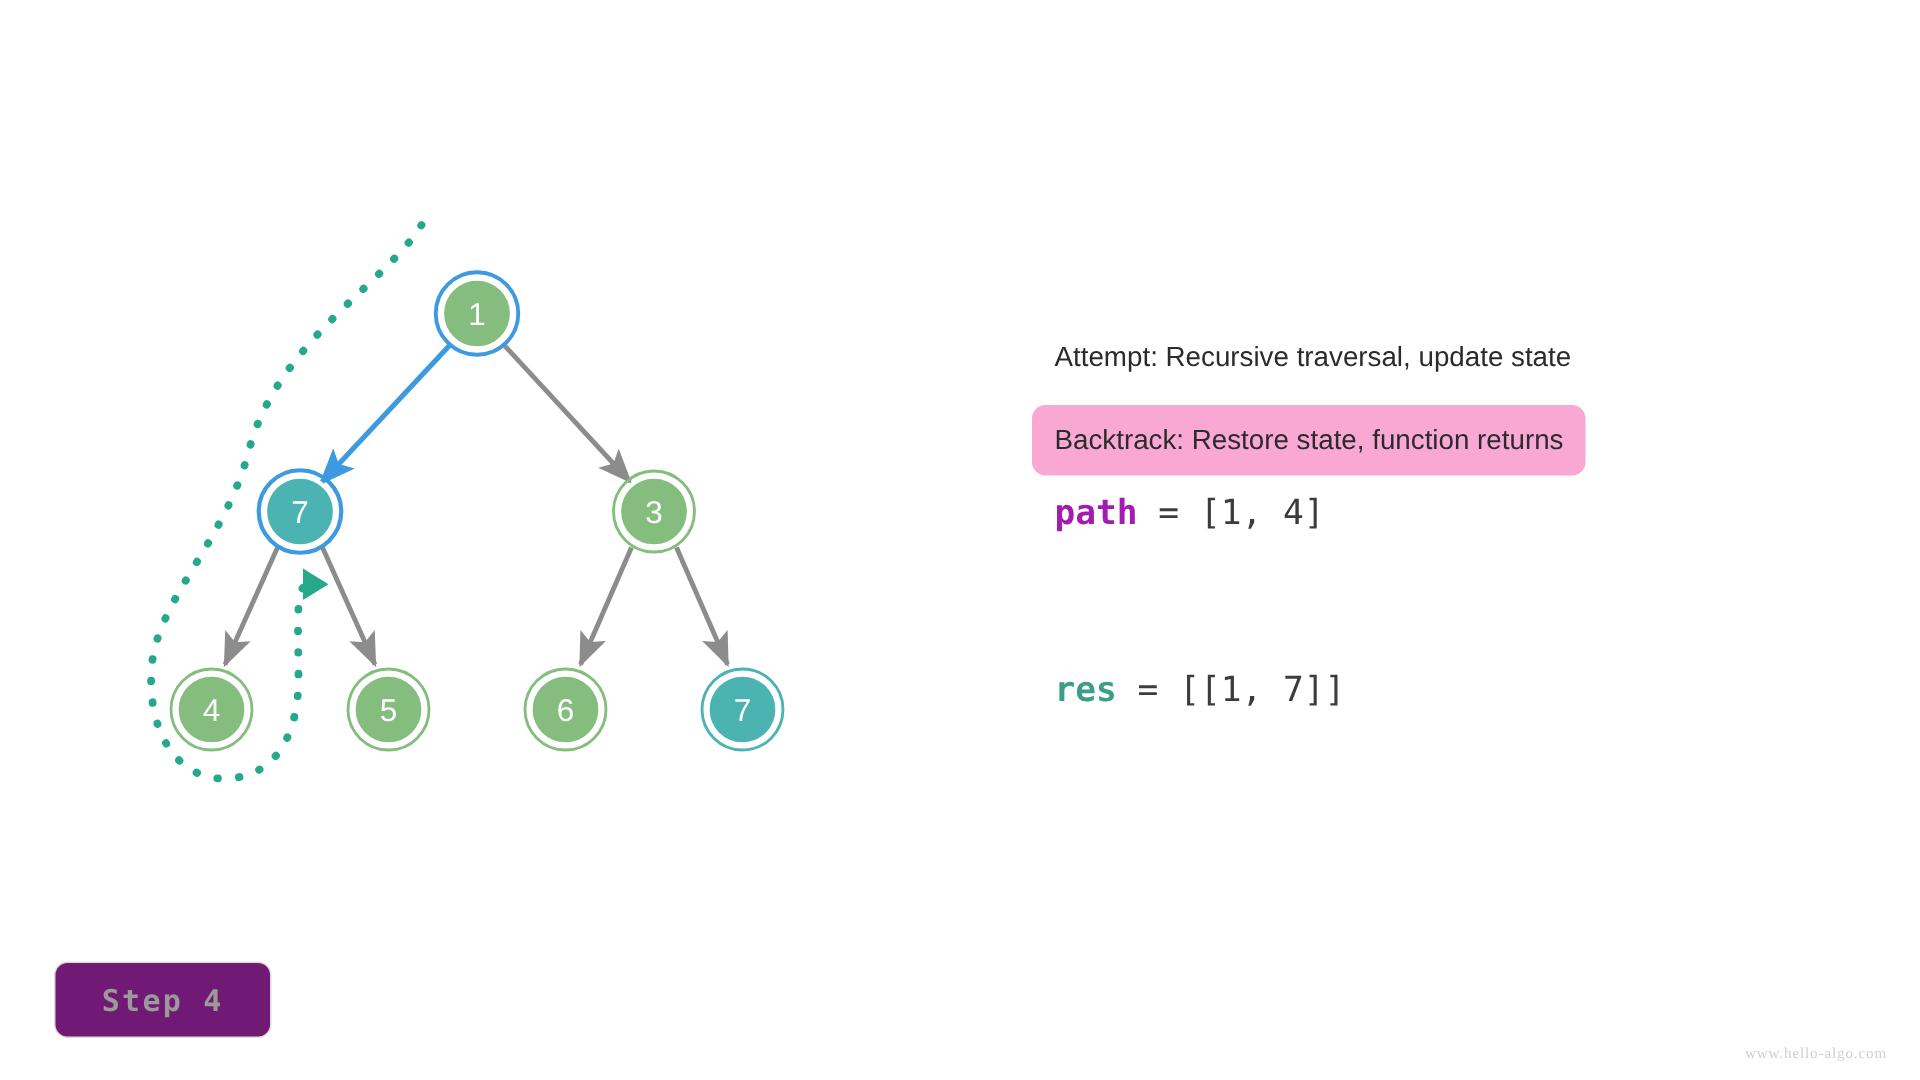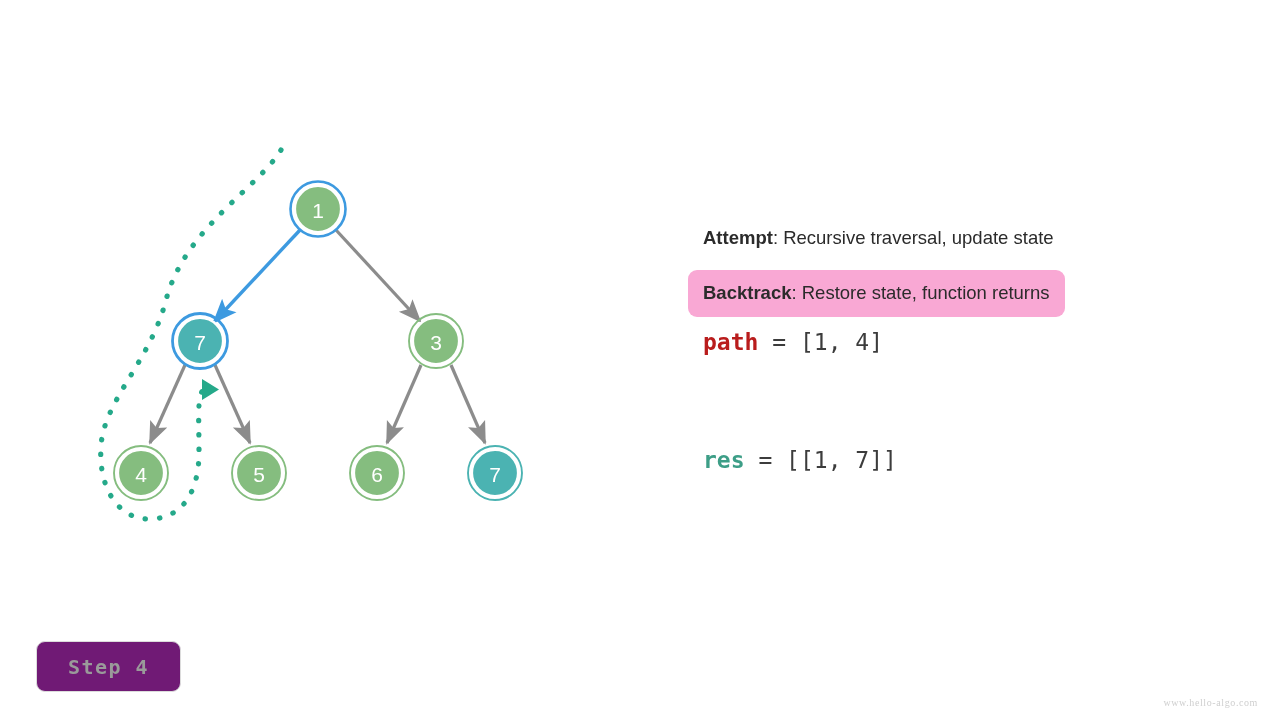--- a/index.html
+++ b/index.html
@@ -49,21 +49,21 @@
     width: 520px;
   }
   .desc-line {
     font-family: "Liberation Sans", sans-serif;
     font-size: 18.5px;
     color: #2b2b2b;
     line-height: 1.28;
     white-space: nowrap;
   }
   .desc-line .lead {
-    font-weight: bold;
+    font-weight: normal;
     text-align: center;
   }
   .desc-row {
     padding: 2px 0;
   }
   .desc-row.highlight {
     position: absolute;
     left: -15px;
     top: 46px;
     padding: 11px 15px 12px 15px;
@@ -76,21 +76,21 @@
     left: 0;
     font-family: "DejaVu Sans Mono", monospace;
     font-size: 23px;
     color: #3c3c3c;
     white-space: pre;
     letter-spacing: 0px;
   }
   #path-line { top: 105px; }
   #res-line  { top: 223px; }
   .var-path {
-    color: #b91c1c;
+    color: #a21caf;
     font-weight: bold;
     text-align: right;
   }
   .var-res {
     color: #3d9e87;
     font-weight: bold;
   }
 
   
   #step-badge {

